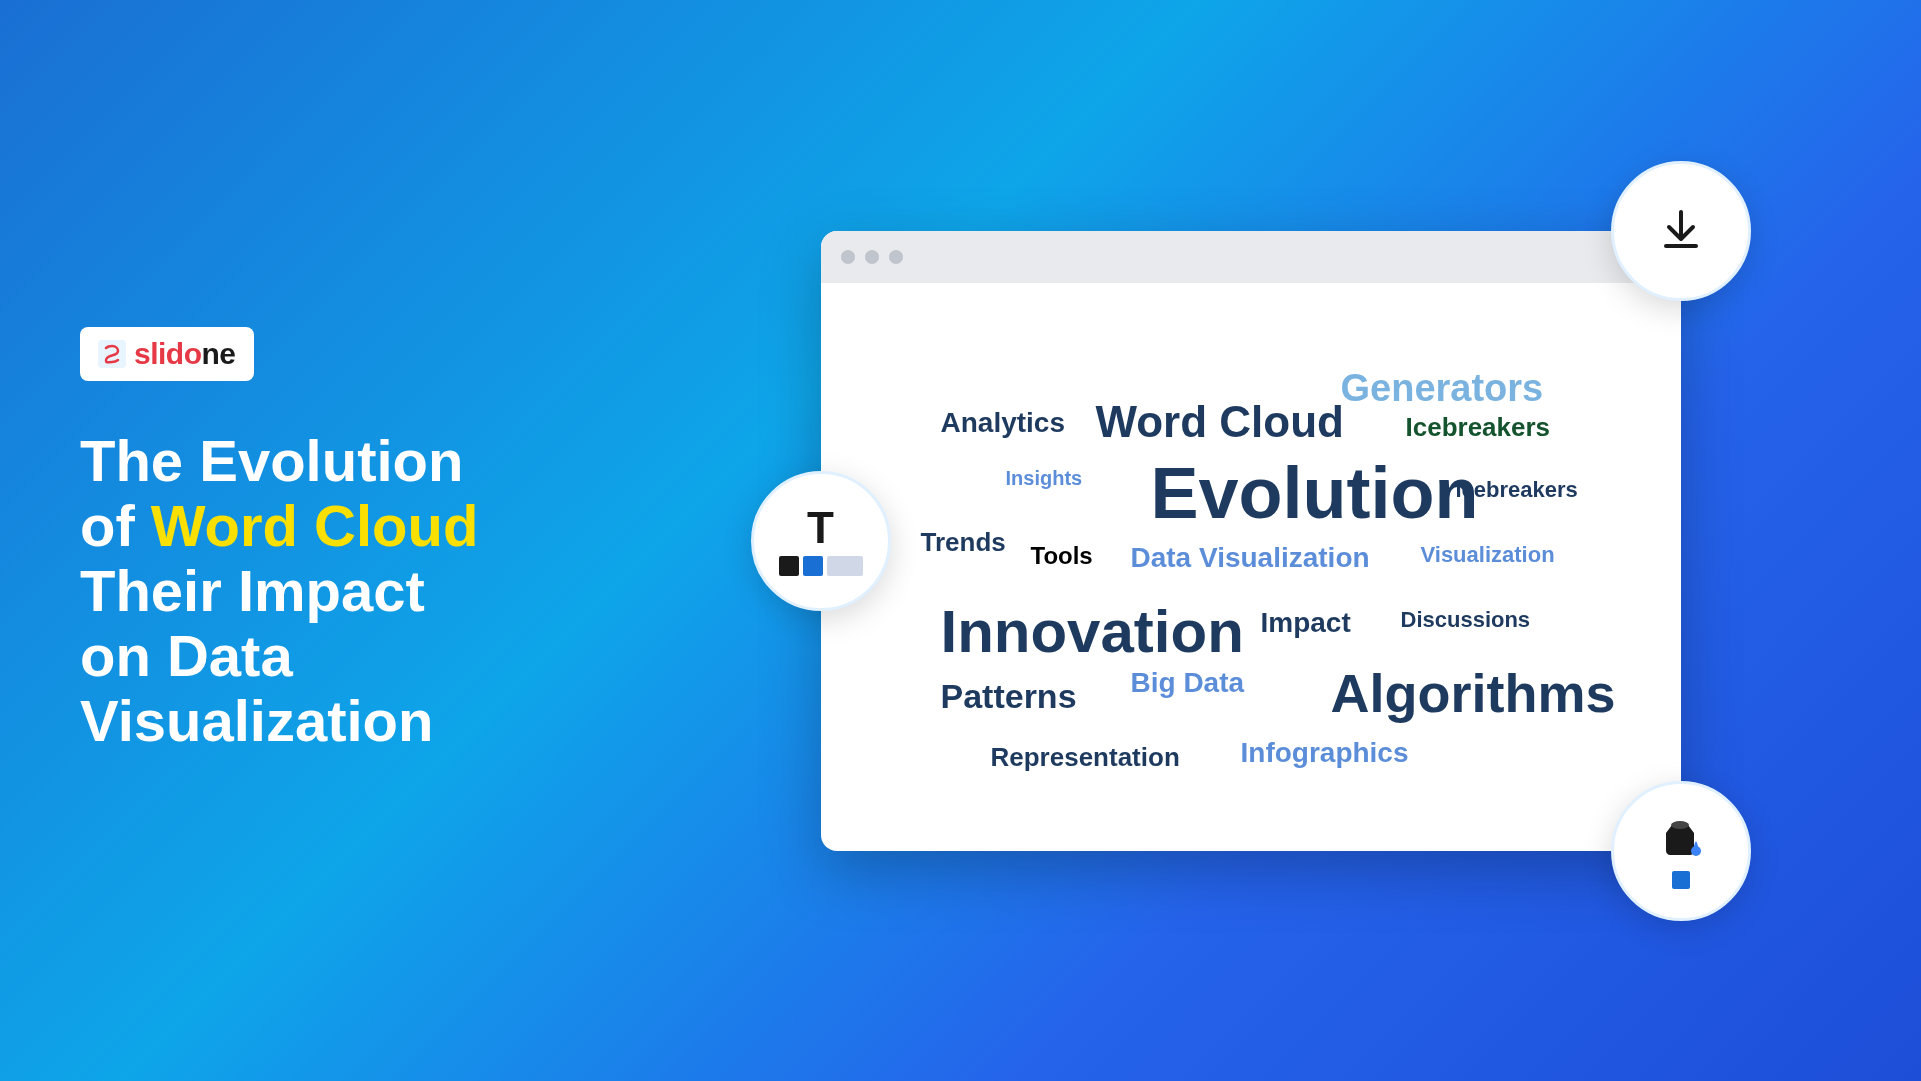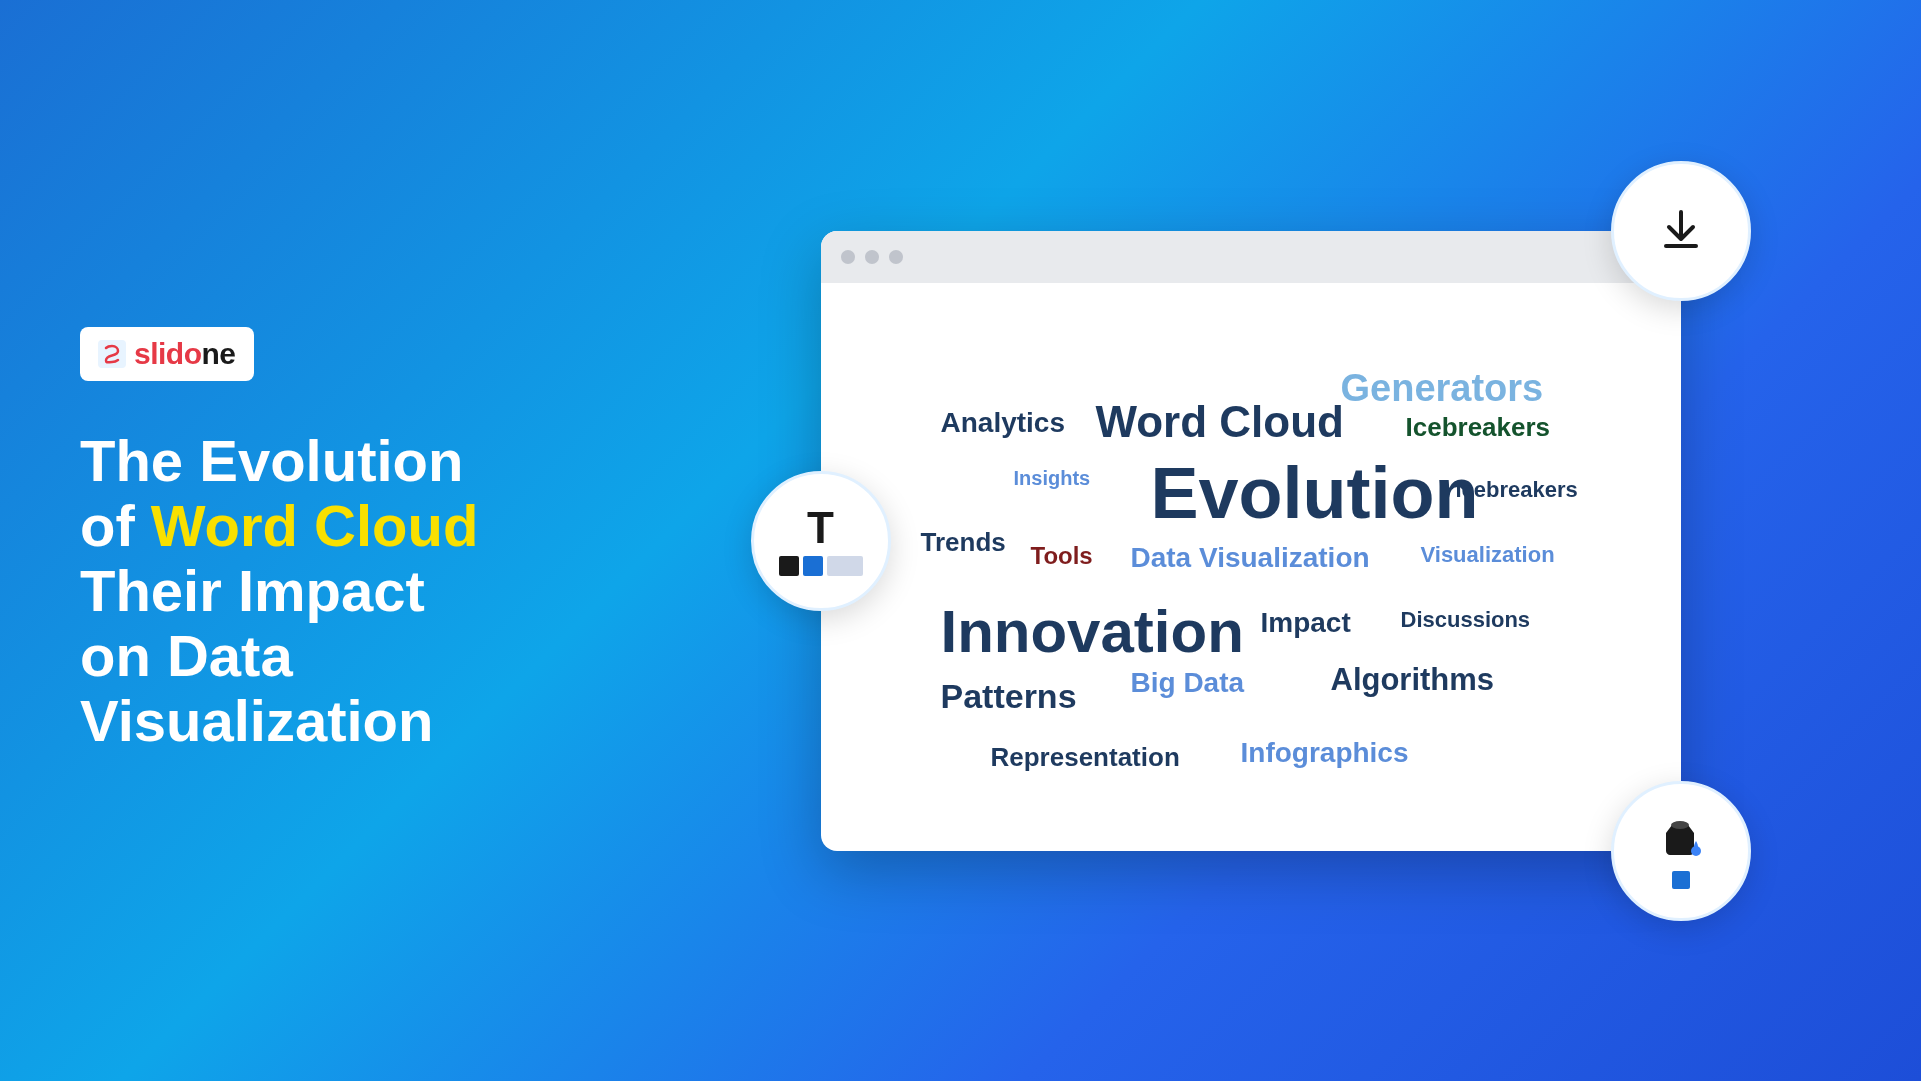--- a/index.html
+++ b/index.html
@@ -261,33 +261,33 @@
         <div class="browser-dot"></div>
       </div>
 
       <div class="browser-content">
         <div class="word-cloud">
           <div class="word-cloud-inner" id="wc-container">
           <span class="wc-word" style="font-size: 38px; color: rgb(122, 179, 224); left: 430px; top: 20px;">Generators</span>
               <span class="wc-word" style="font-size: 28px; color: rgb(30, 58, 95); left: 30px; top: 60px;">Analytics</span>
               <span class="wc-word" style="font-size: 44px; color: rgb(30, 58, 95); left: 185px; top: 50px;">Word Cloud</span>
               <span class="wc-word" style="font-size: 26px; color: #14532d; left: 495px; top: 65px;">Icebreakers</span>
-              <span class="wc-word" style="font-size: 20px; color: rgb(91, 141, 217); left: 103px; top: 120px;">Insights</span>
+              <span class="wc-word" style="font-size: 20px; color: rgb(91, 141, 217); left: 95px; top: 120px;">Insights</span>
               <span class="wc-word" style="font-size: 72px; color: rgb(30, 58, 95); left: 240px; top: 105px;">Evolution</span>
               <span class="wc-word" style="font-size: 22px; color: rgb(30, 58, 95); left: 545px; top: 130px;">Icebreakers</span>
               <span class="wc-word" style="font-size: 26px; color: rgb(30, 58, 95); left: 10px; top: 180px;">Trends</span>
-              <span class="wc-word" style="font-size: 24px; color: #7f1d1d; left: 120px; top: 195px;">Tools</span>
+              <span class="wc-word" style="font-size: 24px; color: #000000; left: 120px; top: 195px;">Tools</span>
               <span class="wc-word" style="font-size: 28px; color: rgb(91, 141, 217); left: 220px; top: 195px;">Data Visualization</span>
               <span class="wc-word" style="font-size: 22px; color: rgb(91, 141, 217); left: 510px; top: 195px;">Visualization</span>
               <span class="wc-word" style="font-size: 60px; color: rgb(30, 58, 95); left: 30px; top: 250px;">Innovation</span>
               <span class="wc-word" style="font-size: 28px; color: rgb(30, 58, 95); left: 350px; top: 260px;">Impact</span>
               <span class="wc-word" style="font-size: 22px; color: rgb(30, 58, 95); left: 490px; top: 260px;">Discussions</span>
               <span class="wc-word" style="font-size: 34px; color: rgb(30, 58, 95); left: 30px; top: 330px;">Patterns</span>
               <span class="wc-word" style="font-size: 28px; color: rgb(91, 141, 217); left: 220px; top: 320px;">Big Data</span>
-              <span class="wc-word" style="font-size: 31px; color: rgb(30, 58, 95); left: 420px; top: 315px;">Algorithms</span>
+              <span class="wc-word" style="font-size: 54px; color: rgb(30, 58, 95); left: 420px; top: 315px;">Algorithms</span>
               <span class="wc-word" style="font-size: 26px; color: rgb(30, 58, 95); left: 80px; top: 395px;">Representation</span>
               <span class="wc-word" style="font-size: 28px; color: rgb(91, 141, 217); left: 330px; top: 390px;">Infographics</span>
             </div>
         </div>
       </div>
 
       <div class="float-circle top-right">
         <div class="download-icon">
           <svg viewBox="0 0 50 50" fill="none">
             <path d="M25 8 L25 34" stroke="#1a1a1a" stroke-width="4" stroke-linecap="round"></path>

